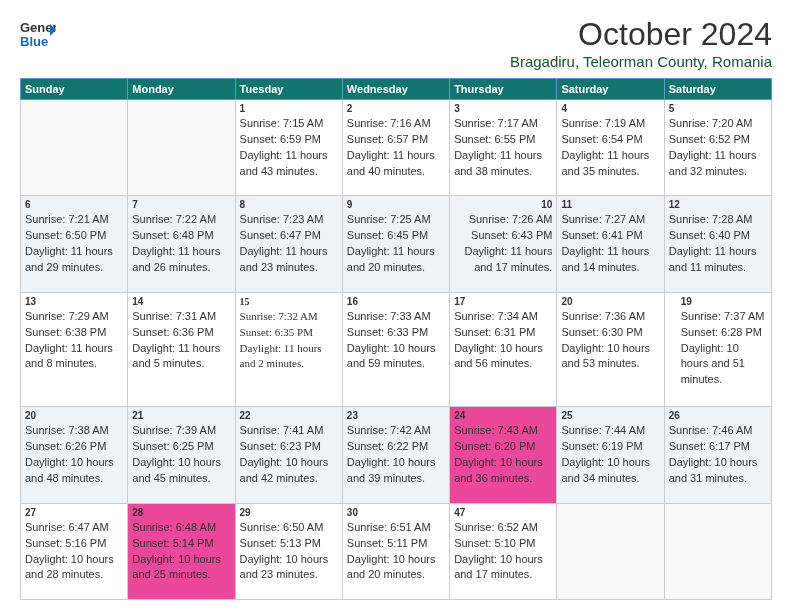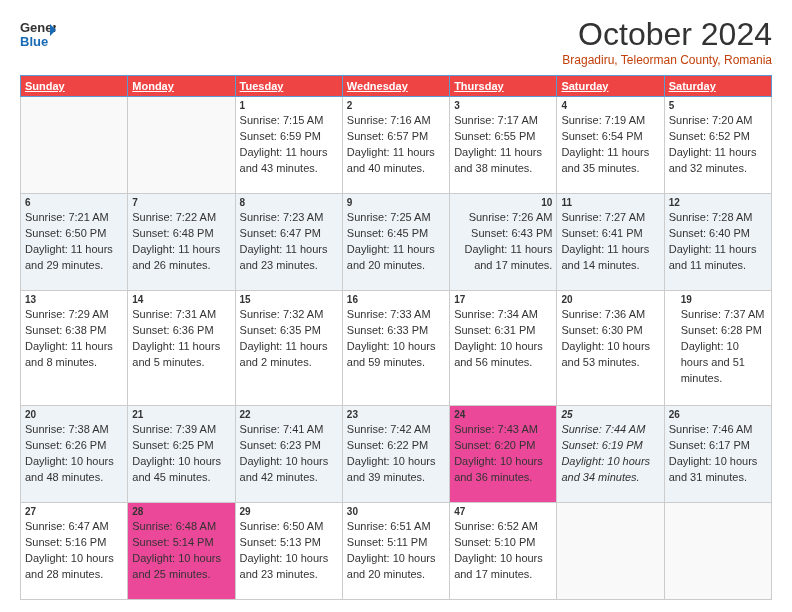--- a/index.html
+++ b/index.html
@@ -29,22 +29,22 @@
     }
     .title-area {
       text-align: right;
     }
     .month-title {
       font-size: 32px;
       color: #333;
       font-weight: normal;
     }
     .subtitle {
-      font-size: 12px;
-      color: #c2410c;
+      font-size: 15px;
+      color: #14532d;
     }
     .calendar {
       flex: 1;
       border: 1px solid #ccc;
       border-collapse: collapse;
       width: 100%;
       table-layout: fixed;
     }
     .calendar th {
       background-color: #3a7abf;
@@ -66,22 +66,21 @@
     .calendar td.empty {
       background: #f9f9f9;
     }
     .calendar tr:nth-child(even) td {
       background-color: #f0f4f8;
     }
     .calendar tr:nth-child(odd) td {
       background-color: #ffffff;
     }
     .calendar tr:first-child th {
-      background-color: #ef4444;
-      text-decoration: underline;
+      background-color: #0f766e;
     }
     .day-number {
       font-weight: bold;
       font-size: 10px;
       display: block;
       margin-bottom: 2px;
     }
     .day-info {
       line-height: 1.45;
       font-size: 11px;
@@ -174,21 +173,21 @@
         </tr>
         <tr>
           <td style="background-color: rgb(255, 255, 255);">
             <span class="day-number">13</span>
             <div class="day-info">Sunrise: 7:29 AM<br>Sunset: 6:38 PM<br>Daylight: 11 hours and 8 minutes.</div>
           </td>
           <td style="background-color: rgb(255, 255, 255);">
             <span class="day-number">14</span>
             <div class="day-info">Sunrise: 7:31 AM<br>Sunset: 6:36 PM<br>Daylight: 11 hours and 5 minutes.</div>
           </td>
-          <td style="background-color: rgb(255, 255, 255);">
+          <td style="background-color: rgb(255, 255, 255); font-family: Liberation Serif, serif;">
             <span class="day-number">15</span>
             <div class="day-info">Sunrise: 7:32 AM<br>Sunset: 6:35 PM<br>Daylight: 11 hours and 2 minutes.</div>
           </td>
           <td style="background-color: rgb(255, 255, 255);">
             <span class="day-number">16</span>
             <div class="day-info">Sunrise: 7:33 AM<br>Sunset: 6:33 PM<br>Daylight: 10 hours and 59 minutes.</div>
           </td>
           <td style="background-color: rgb(255, 255, 255);">
             <span class="day-number">17</span>
             <div class="day-info">Sunrise: 7:34 AM<br>Sunset: 6:31 PM<br>Daylight: 10 hours and 56 minutes.</div>
@@ -216,21 +215,21 @@
             <div class="day-info">Sunrise: 7:41 AM<br>Sunset: 6:23 PM<br>Daylight: 10 hours and 42 minutes.</div>
           </td>
           <td style="background-color: rgb(238, 243, 248);">
             <span class="day-number">23</span>
             <div class="day-info">Sunrise: 7:42 AM<br>Sunset: 6:22 PM<br>Daylight: 10 hours and 39 minutes.</div>
           </td>
           <td style="background-color: #ec4899;">
             <span class="day-number">24</span>
             <div class="day-info">Sunrise: 7:43 AM<br>Sunset: 6:20 PM<br>Daylight: 10 hours and 36 minutes.</div>
           </td>
-          <td style="background-color: rgb(238, 243, 248); font-style: italic;">
+          <td style="background-color: rgb(238, 243, 248);">
             <span class="day-number">25</span>
             <div class="day-info">Sunrise: 7:44 AM<br>Sunset: 6:19 PM<br>Daylight: 10 hours and 34 minutes.</div>
           </td>
           <td style="background-color: rgb(238, 243, 248);">
             <span class="day-number">26</span>
             <div class="day-info">Sunrise: 7:46 AM<br>Sunset: 6:17 PM<br>Daylight: 10 hours and 31 minutes.</div>
           </td>
         </tr>
         <tr>
           <td style="background-color: rgb(255, 255, 255);">

